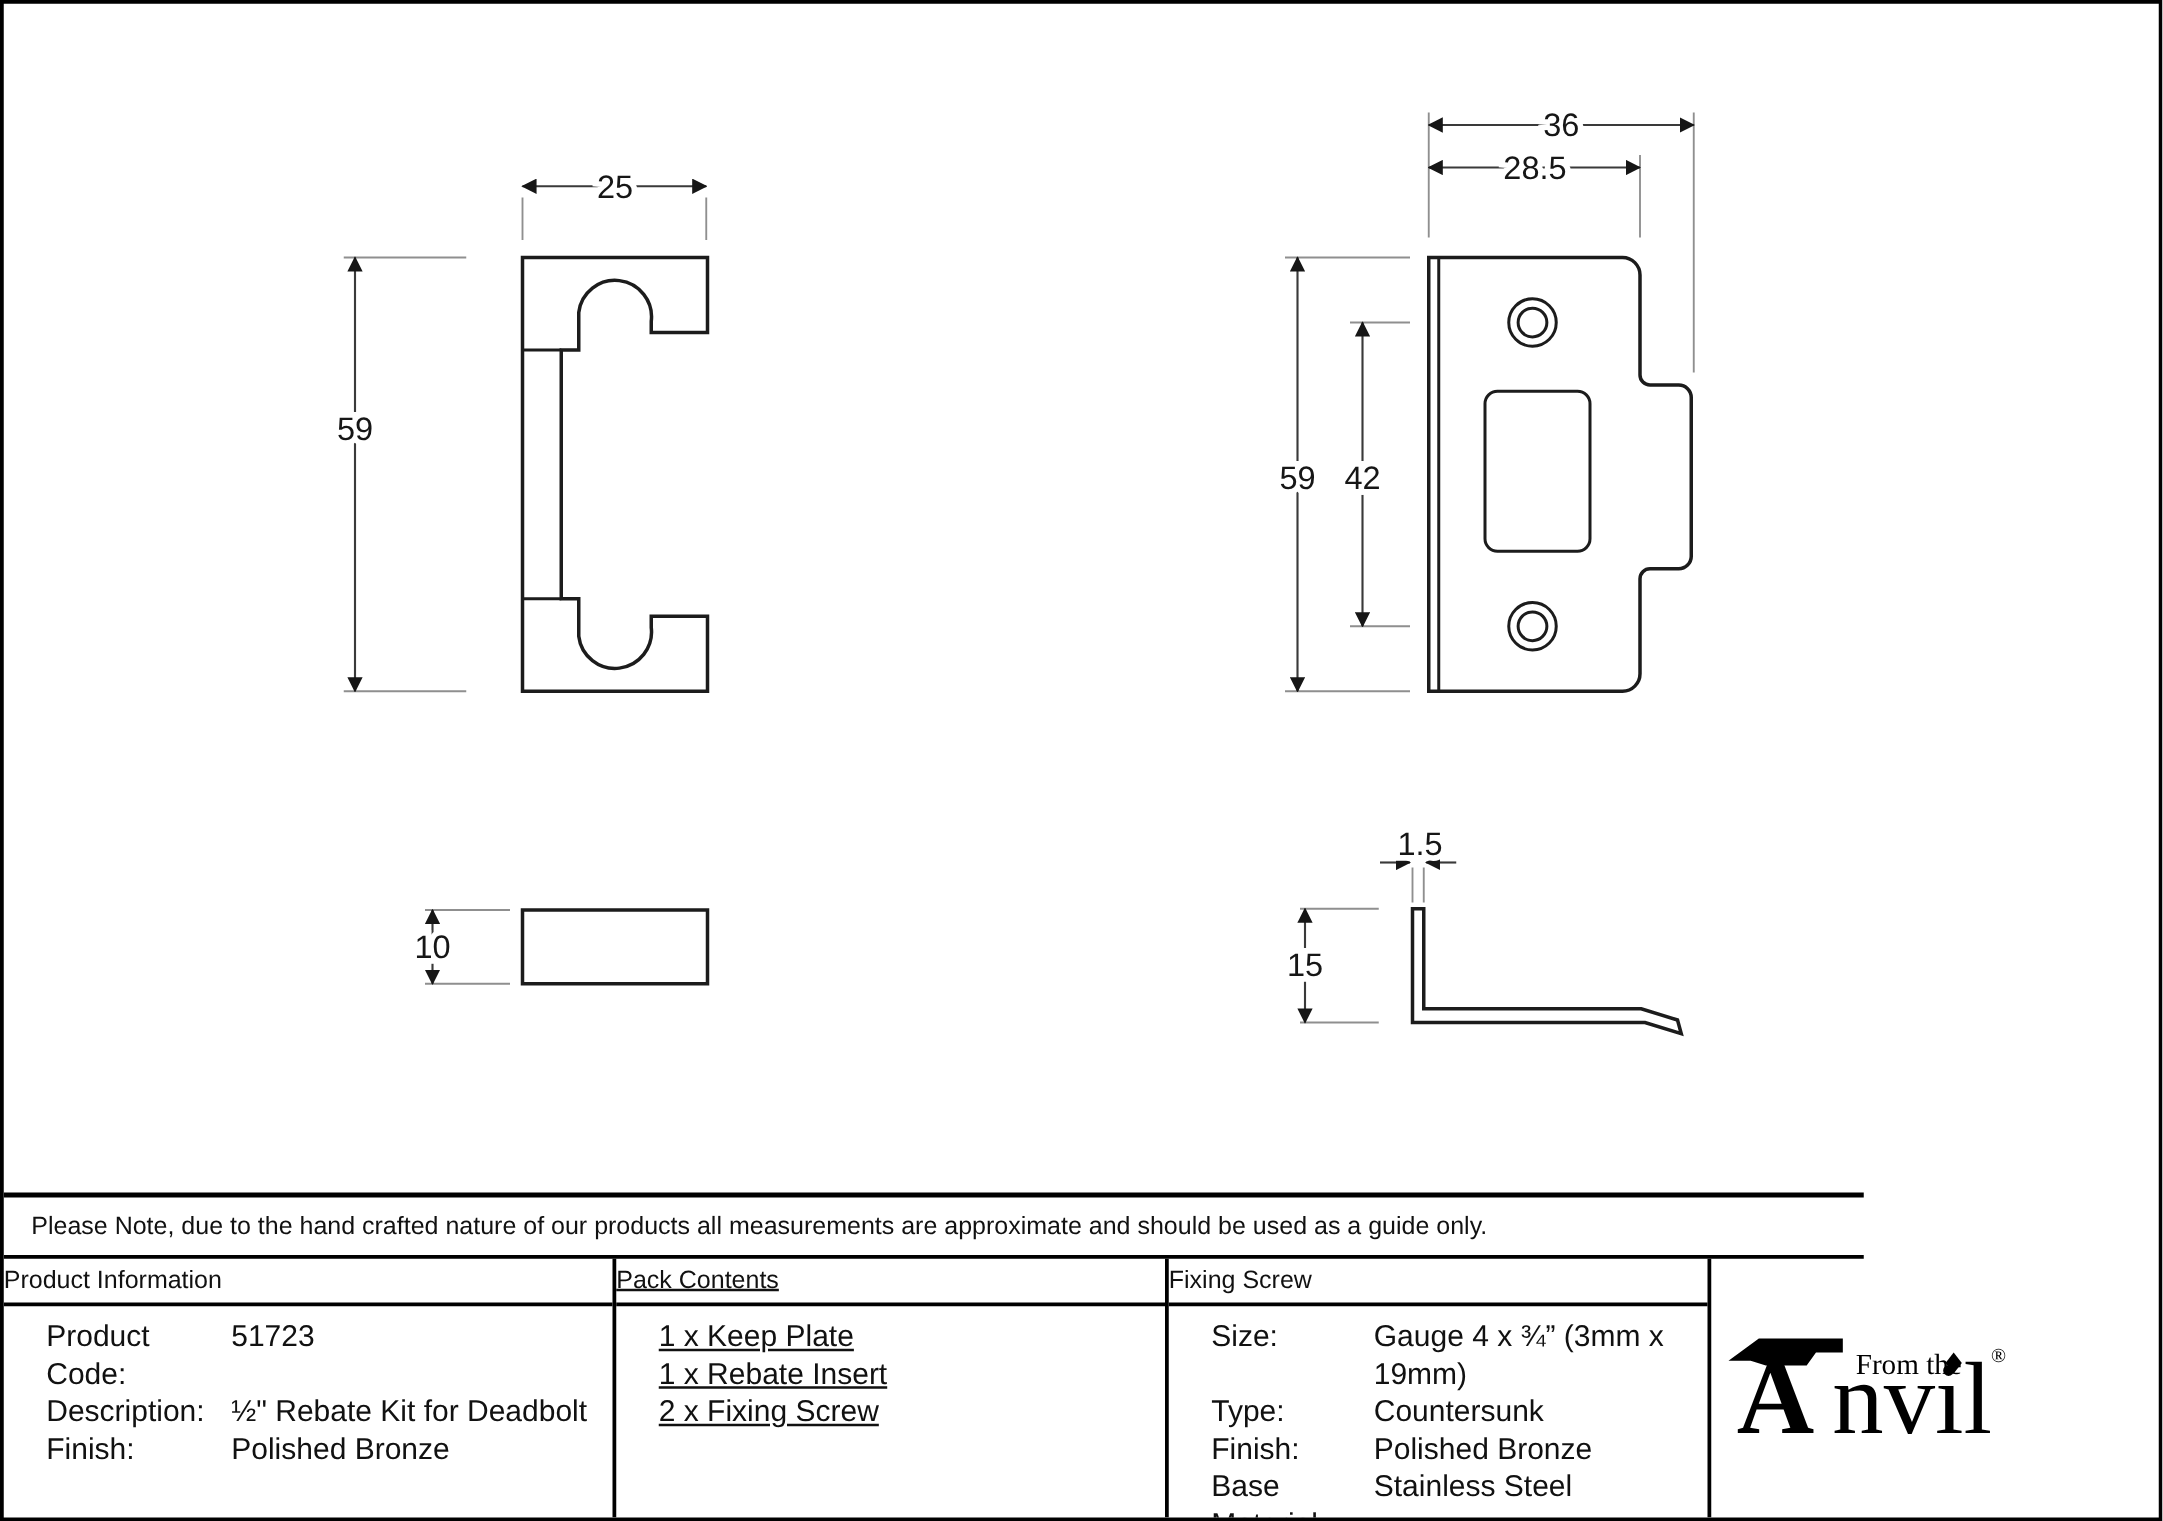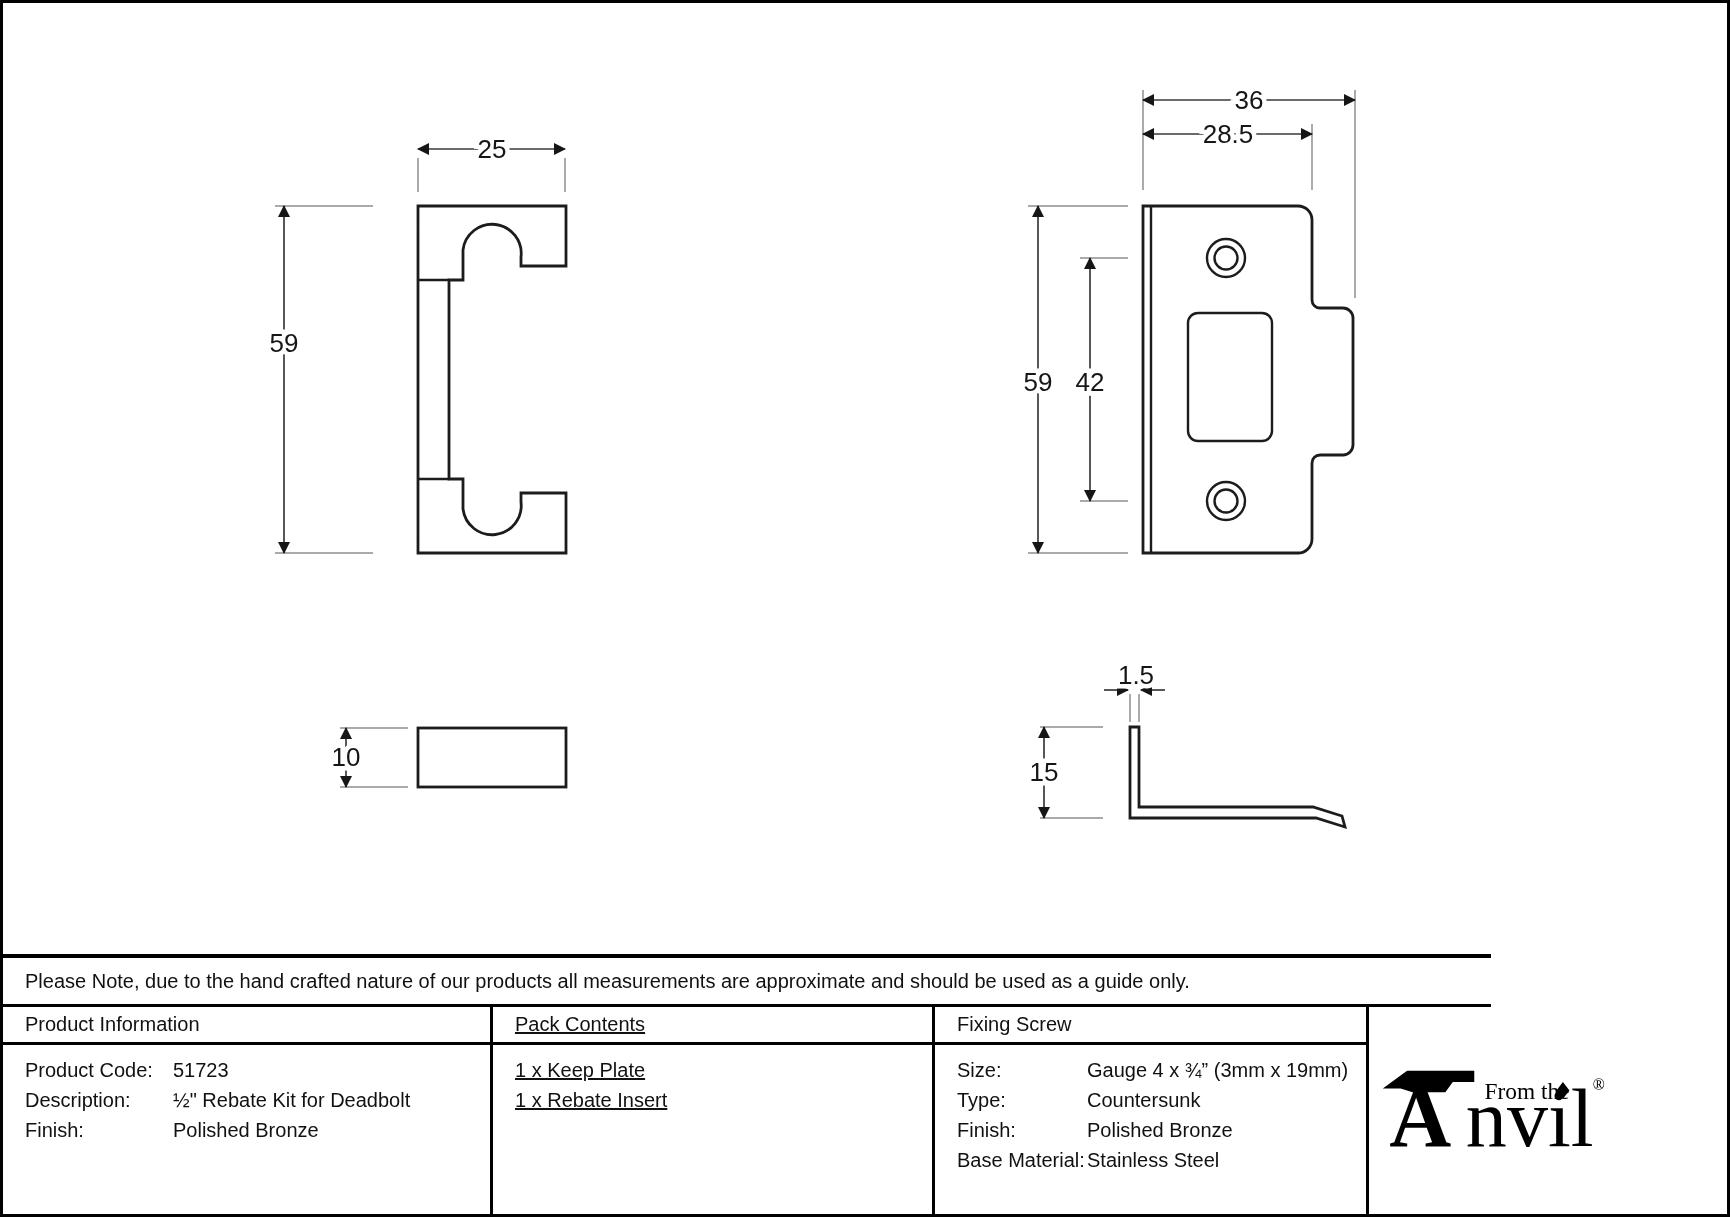--- a/index.html
+++ b/index.html
@@ -34,24 +34,24 @@
   .tbl{display:flex;width:1724px;height:207px;}
   .col{box-sizing:border-box;border-right:3px solid #000;display:flex;flex-direction:column;}
   .col:last-child{border-right:none;}
   .c1{width:490px;}
   .c2{width:442px;text-decoration:underline;}
   .c3{width:434px;}
   .c4{width:302px;align-items:center;justify-content:center;}
   .col-header{
     box-sizing:border-box;height:38px;flex:none;
     border-bottom:3px solid #000;
-    display:flex;align-items:center;padding-left:22px;
+    display:flex;align-items:center;
     font-size:20px;
   }
-  .col-body{padding:10px 0 0 22px;font-size:20px;line-height:30px;}
+  .col-body{padding:10px 0 0 22px;font-size:24px;line-height:30px;margin-left:12px;}
   .kv{display:flex;}
   .c1 .kv-label{width:148px;flex:none;}
   .c3 .kv-label{width:130px;flex:none;}
   .logo-svg text{fill:#000;}
 </style>
 </head>
 <body>
 
 <div class="canvas">
 
@@ -147,20 +147,21 @@
             <span class="kv-value">Polished Bronze</span>
           </div>
         </div>
       </div>
 
       <div class="col c2">
         <div class="col-header">Pack Contents</div>
         <div class="col-body">
           <div>1 x Keep Plate</div>
           <div>1 x Rebate Insert</div>
+          <div>2 x Fixing Screw</div>
         </div>
       </div>
 
       <div class="col c3">
         <div class="col-header">Fixing Screw</div>
         <div class="col-body">
           <div class="kv">
             <span class="kv-label">Size:</span>
             <span class="kv-value">Gauge 4 x ¾” (3mm x 19mm)</span>
           </div>

